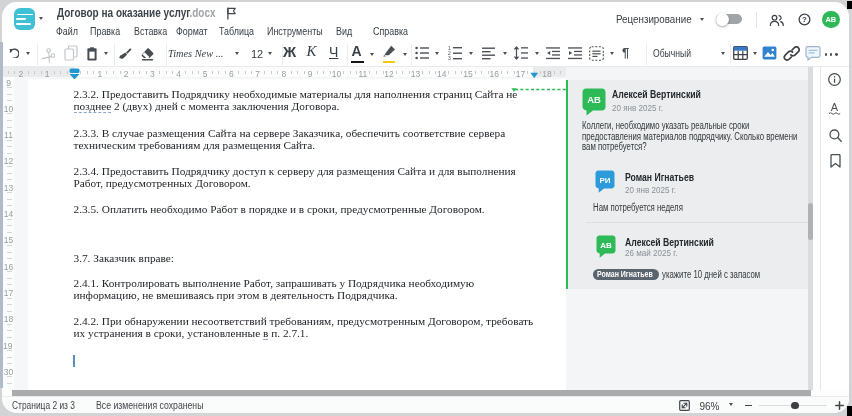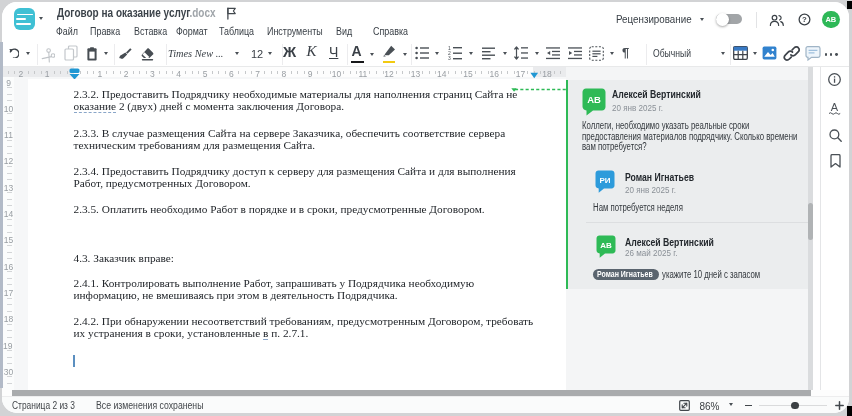--- a/index.html
+++ b/index.html
@@ -395,25 +395,25 @@
   <div class="abs" style="left:26px;top:76.5px;width:538px;height:311px;background:#ffffff;"></div>
   <div id="paper">
 
     <svg class="abs" style="left:512.6px;top:86.0px;" width="52" height="3">
         <line x1="0" y1="1.4" x2="52" y2="1.4" stroke="#2eba56" stroke-width="1.5" stroke-dasharray="3.1 2.2"></line>
       </svg>
     <svg class="abs" style="left:508.6px;top:86.0px;" width="6" height="4" viewBox="0 0 6 4">
         <path d="M0.3 0.3 H5.7 L3.1 3.8 Z" fill="#2eba56"></path>
       </svg>
 
-    <div class="doc" style="top:85.95px;">2.3.2. Предоставить Подрядчику необходимые материалы для наполнения страниц Сайта не<br><span class="cm">оказание</span> 2 (двух) дней с момента заключения Договора.</div>
+    <div class="doc" style="top:85.95px;">2.3.2. Предоставить Подрядчику необходимые материалы для наполнения страниц Сайта не<br><span class="cm">позднее</span> 2 (двух) дней с момента заключения Договора.</div>
     <div class="doc" style="top:124.65px;">2.3.3. В случае размещения Сайта на сервере Заказчика, обеспечить соответствие сервера<br>техническим требованиям для размещения Сайта.</div>
     <div class="doc" style="top:162.95px;">2.3.4. Предоставить Подрядчику доступ к серверу для размещения Сайта и для выполнения<br>Работ, предусмотренных Договором.</div>
     <div class="doc" style="top:200.95px;">2.3.5. Оплатить необходимо Работ в порядке и в сроки, предусмотренные Договором.</div>
-    <div class="doc" style="top:250.35px;">4.3. Заказчик вправе:</div>
+    <div class="doc" style="top:250.35px;">3.7. Заказчик вправе:</div>
     <div class="doc" style="top:275.05px;">2.4.1. Контролировать выполнение Работ, запрашивать у Подрядчика необходимую<br>информацию, не вмешиваясь при этом в деятельность Подрядчика.</div>
     <div class="doc" style="top:312.75px;">2.4.2. При обнаружении несоответствий требованиям, предусмотренным Договором, требовать<br>их устранения в сроки, установленные <span class="cm">в</span> п. 2.7.1.</div>
 
     <div class="abs" style="left:71.1px;top:352.5px;width:2px;height:12.5px;background:#5b8fc0;"></div>
   </div>
 
   <div class="abs" style="left:564px;top:64.5px;width:246px;height:323px;background:#f4f5f6;"></div>
   <div id="comments">
 
     <div class="abs" style="left:564px;top:78px;width:246px;height:209px;background:#ebedee;"></div>
@@ -473,21 +473,21 @@
   <div class="abs" style="left:0;top:387.5px;width:847px;height:8.5px;background:#fdfdfd;"></div>
   <div class="abs" style="left:10px;top:387.7px;width:799px;height:6.3px;background:#a9abad;"></div>
   <div class="abs" style="left:0;top:394px;width:847px;height:17px;background:#fafbfb;border-top:1px solid #ededee;"></div>
   <div class="abs" style="left:10.2px;top:398px;font-size:10px;color:#43474b;transform:scaleX(.84);transform-origin:0 0;white-space:nowrap;">Страница 2 из 3</div>
   <div class="abs" style="left:94px;top:398px;font-size:10px;color:#43474b;transform:scaleX(.87);transform-origin:0 0;white-space:nowrap;">Все изменения сохранены</div>
   <div id="zoomctl">
     <svg class="abs" style="left:677px;top:398px;" width="11" height="11" viewBox="0 0 11 11">
       <rect x="0.7" y="0.7" width="9.6" height="9.6" rx="1" fill="none" stroke="#42474c" stroke-width="1.2"></rect>
       <path d="M3.2 7.8 L7.8 3.2 M7.8 3.2 H4.9 M7.8 3.2 V6.1 M3.2 7.8 H6.1 M3.2 7.8 V4.9" stroke="#42474c" stroke-width="1.1" stroke-linecap="round"></path>
     </svg>
-    <div class="abs" style="left:697.5px;top:398.5px;font-size:10px;color:#3c4043;">86%</div>
+    <div class="abs" style="left:697.5px;top:398.5px;font-size:10px;color:#3c4043;">96%</div>
     <div class="cv" style="left:727px;top:401px;"></div>
     <div class="abs" style="left:742.5px;top:402.7px;width:7px;height:1.6px;background:#42474c;"></div>
     <div class="abs" style="left:757px;top:402.9px;width:68px;height:1.4px;background:#dadbdc;"></div>
     <div class="abs" style="left:789px;top:399.5px;width:7.5px;height:7.5px;border-radius:50%;background:#3c4043;"></div>
     <svg class="abs" style="left:833px;top:399px;" width="9" height="9" viewBox="0 0 9 9">
       <path d="M4.5 0.8 V8.2 M0.8 4.5 H8.2" stroke="#42474c" stroke-width="1.5" stroke-linecap="round"></path>
     </svg>
   </div>
 </div>
 <div class="abs" style="left:0;top:42px;width:2.8px;height:346px;background:#b2bac7;"></div>

